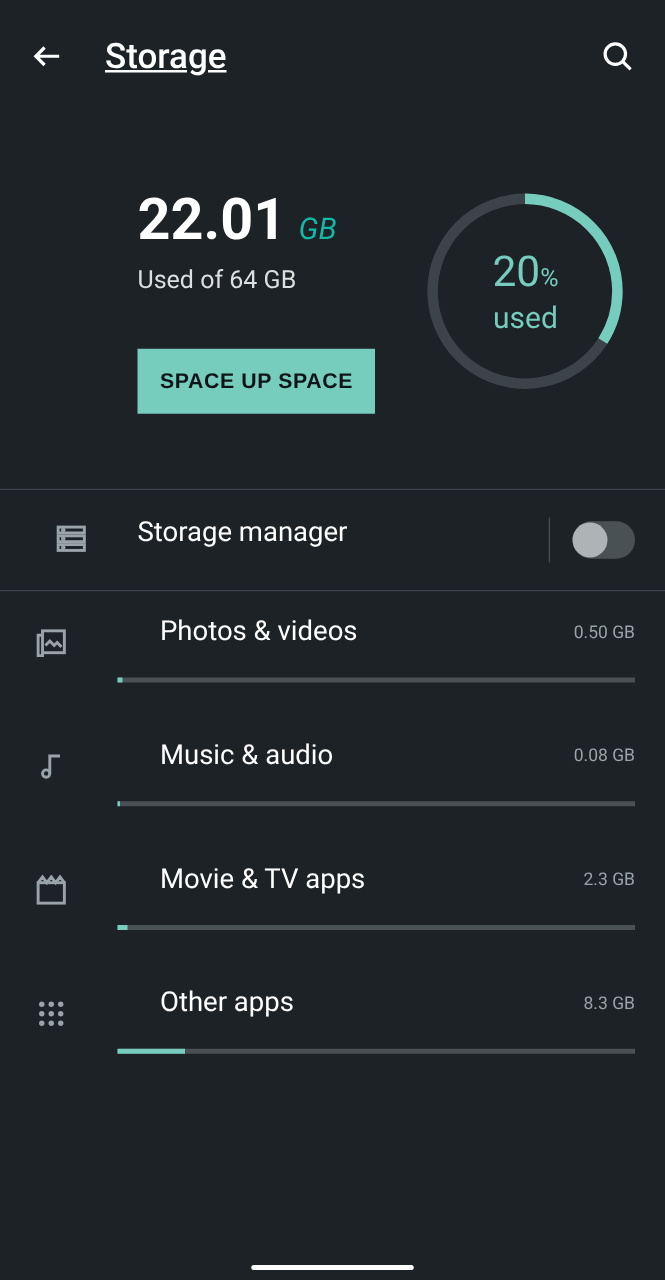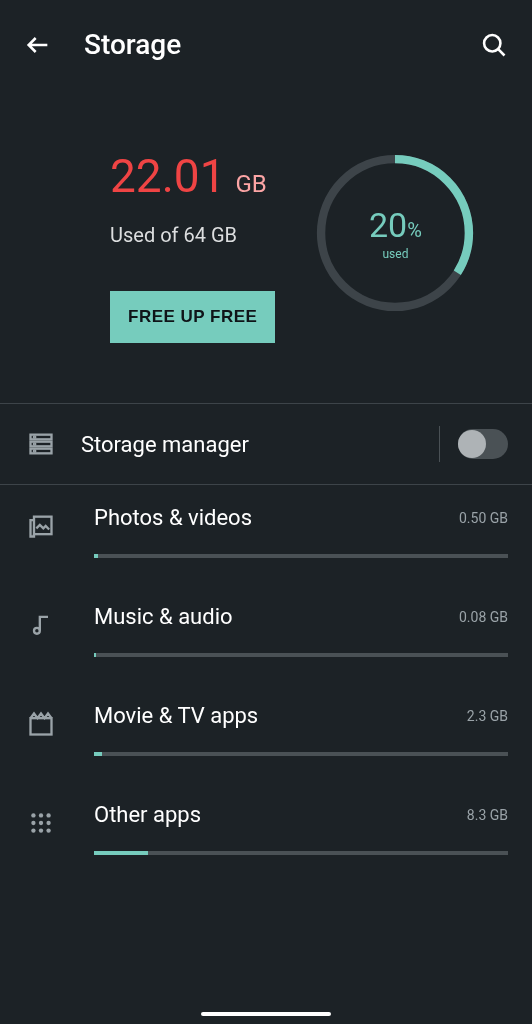--- a/index.html
+++ b/index.html
@@ -14,20 +14,21 @@
       font-family: -apple-system, BlinkMacSystemFont, "Segoe UI", Roboto, sans-serif;
       color: #ffffff;
       overflow: hidden;
       position: relative;
     }
     .header {
       display: flex;
       align-items: center;
       padding: 28px 24px;
       gap: 32px;
+      text-decoration: underline;
     }
     .back-icon {
       color: #ffffff;
       width: 28px;
       height: 28px;
       display: flex;
       align-items: center;
       justify-content: center;
     }
     .search-icon {
@@ -46,35 +47,36 @@
     .summary {
       display: flex;
       padding: 60px 40px 40px 110px;
       align-items: flex-start;
       gap: 36px;
     }
     .summary-left {
       flex: 0 0 auto;
     }
     .used-amount {
-      color: #ef4444;
+      color: #ffffff;
       font-size: 46px;
-      font-weight: 400;
+      font-weight: 700;
       display: inline;
     }
     .used-unit {
-      color: #fca5a5;
+      color: #14b8a6;
       font-size: 24px;
       font-weight: 400;
       margin-left: 6px;
+      font-style: italic;
     }
     .used-subtitle {
       color: #dcdedf;
       font-size: 20px;
-      margin-top: 20px;
+      margin-top: 8px;
     }
     .free-up-btn {
       background: #76ccbd;
       color: #0f1418;
       border: none;
       padding: 16px 18px;
       font-size: 17px;
       font-weight: 600;
       letter-spacing: 0.5px;
       margin-top: 44px;
@@ -101,34 +103,34 @@
     .ring-percent {
       color: #76ccbd;
       font-size: 34px;
       font-weight: 400;
     }
     .ring-percent .pct {
       font-size: 20px;
     }
     .ring-used {
       color: #76ccbd;
-      font-size: 12px;
+      font-size: 24px;
       margin-top: 2px;
     }
     .divider {
       height: 1px;
       background: #3d4449;
       margin-top: 20px;
     }
     .row {
       display: flex;
-      align-items: center;
-      padding: 22px 24px 22px 24px;
+      align-items: flex-start;
+      padding: 22px 24px 22px 40px;
       border-bottom: 1px solid #3d4449;
-      gap: 23px;
+      gap: 36px;
     }
     .row-icon {
       width: 34px;
       height: 34px;
       color: #9aa3a8;
       flex-shrink: 0;
       display: flex;
       align-items: center;
       justify-content: center;
     }
@@ -180,20 +182,21 @@
       margin-top: 4px;
     }
     .cat-body {
       flex: 1;
     }
     .cat-top {
       display: flex;
       justify-content: space-between;
       align-items: center;
       margin-bottom: 24px;
+      margin-left: 34px;
     }
     .cat-label {
       font-size: 22px;
       color: #ffffff;
     }
     .cat-value {
       font-size: 14px;
       color: #9aa3a8;
     }
     .cat-bar {
@@ -237,21 +240,21 @@
   </span>
 </div>
 
 <div class="summary">
   <div class="summary-left">
     <div>
       <span class="used-amount">22.01</span>
       <span class="used-unit">GB</span>
     </div>
     <div class="used-subtitle">Used of 64 GB</div>
-    <button class="free-up-btn">FREE UP FREE</button>
+    <button class="free-up-btn">SPACE UP SPACE</button>
   </div>
   <div class="ring-wrap">
     <svg viewBox="0 0 100 100">
       <circle cx="50" cy="50" r="44" fill="none" stroke="#3d4449" stroke-width="5"></circle>
       <circle id="ring-fill" cx="50" cy="50" r="44" fill="none" stroke="#76ccbd" stroke-width="5" stroke-dasharray="276.46" stroke-dashoffset="182.46" stroke-linecap="butt"></circle>
     </svg>
     <div class="ring-label">
       <div class="ring-percent">
         <span>20</span><span class="pct">%</span>
       </div>

